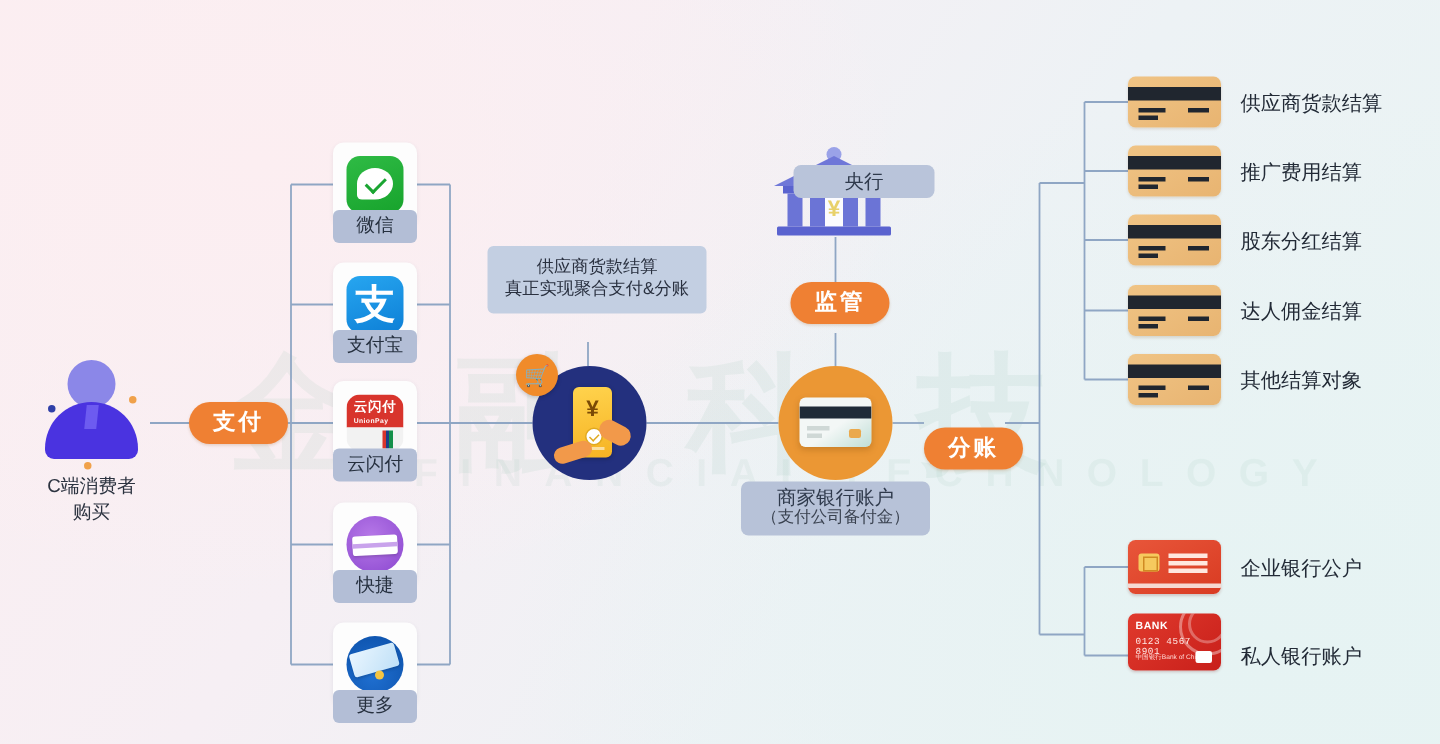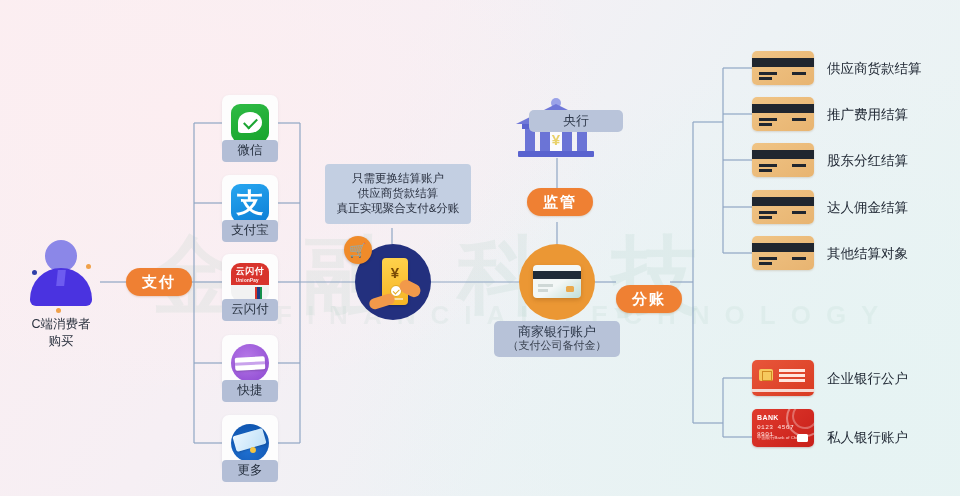--- a/index.html
+++ b/index.html
@@ -295,21 +295,20 @@
 
   <div class="tile" style="left:222px;top:415px;">
     <div class="appicon ic-more">
         <div class="card"></div>
         <div class="dot"></div>
       </div>
   </div>
   <div class="tlabel" style="left:222px;top:460px;">更多</div>
 
   <div class="note">
-    <div>只需更换结算账户</div>
     <div>供应商货款结算</div>
     <div>真正实现聚合支付&amp;分账</div>
   </div>
 
   <div class="circ plat">
     <div class="phone">
       <div class="yen">¥</div>
       <div class="chk"></div>
         <div class="bar"></div>
     </div>

